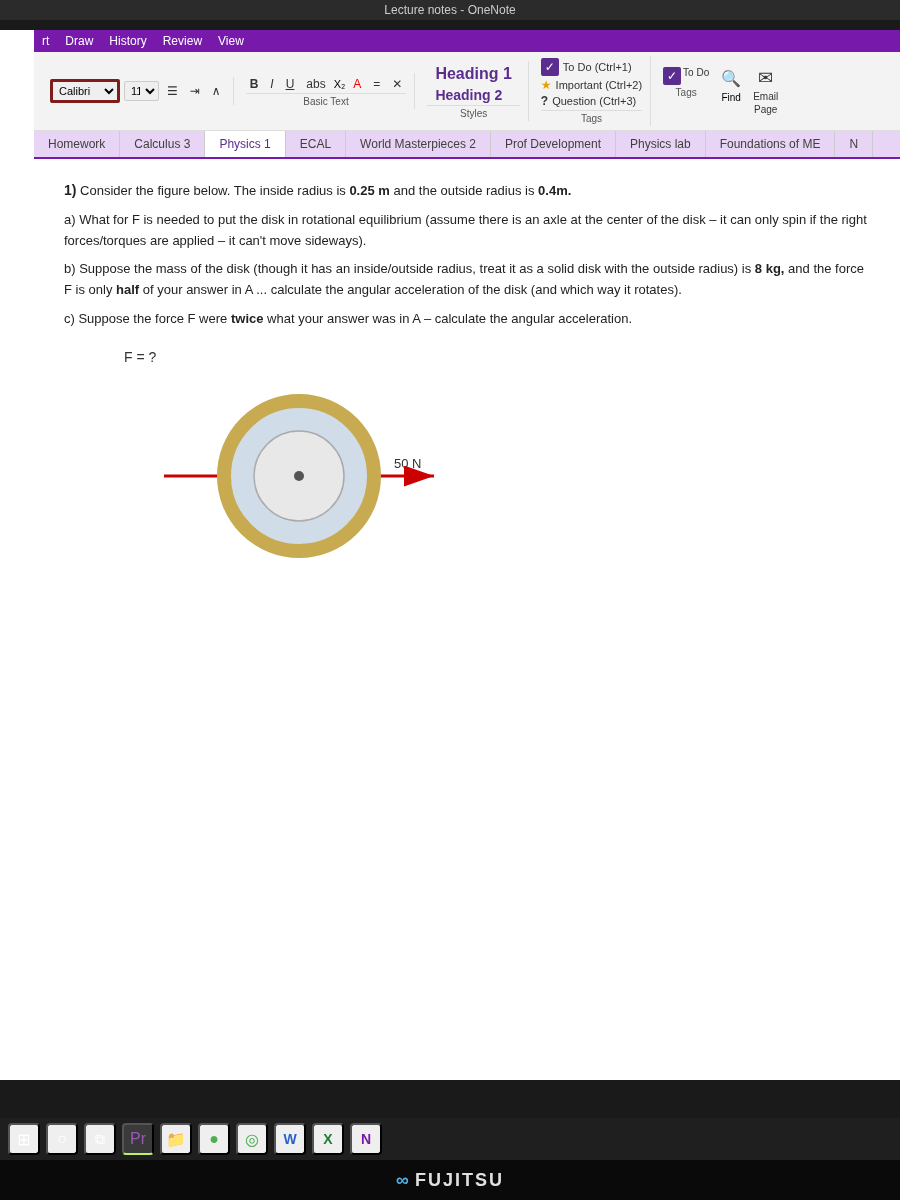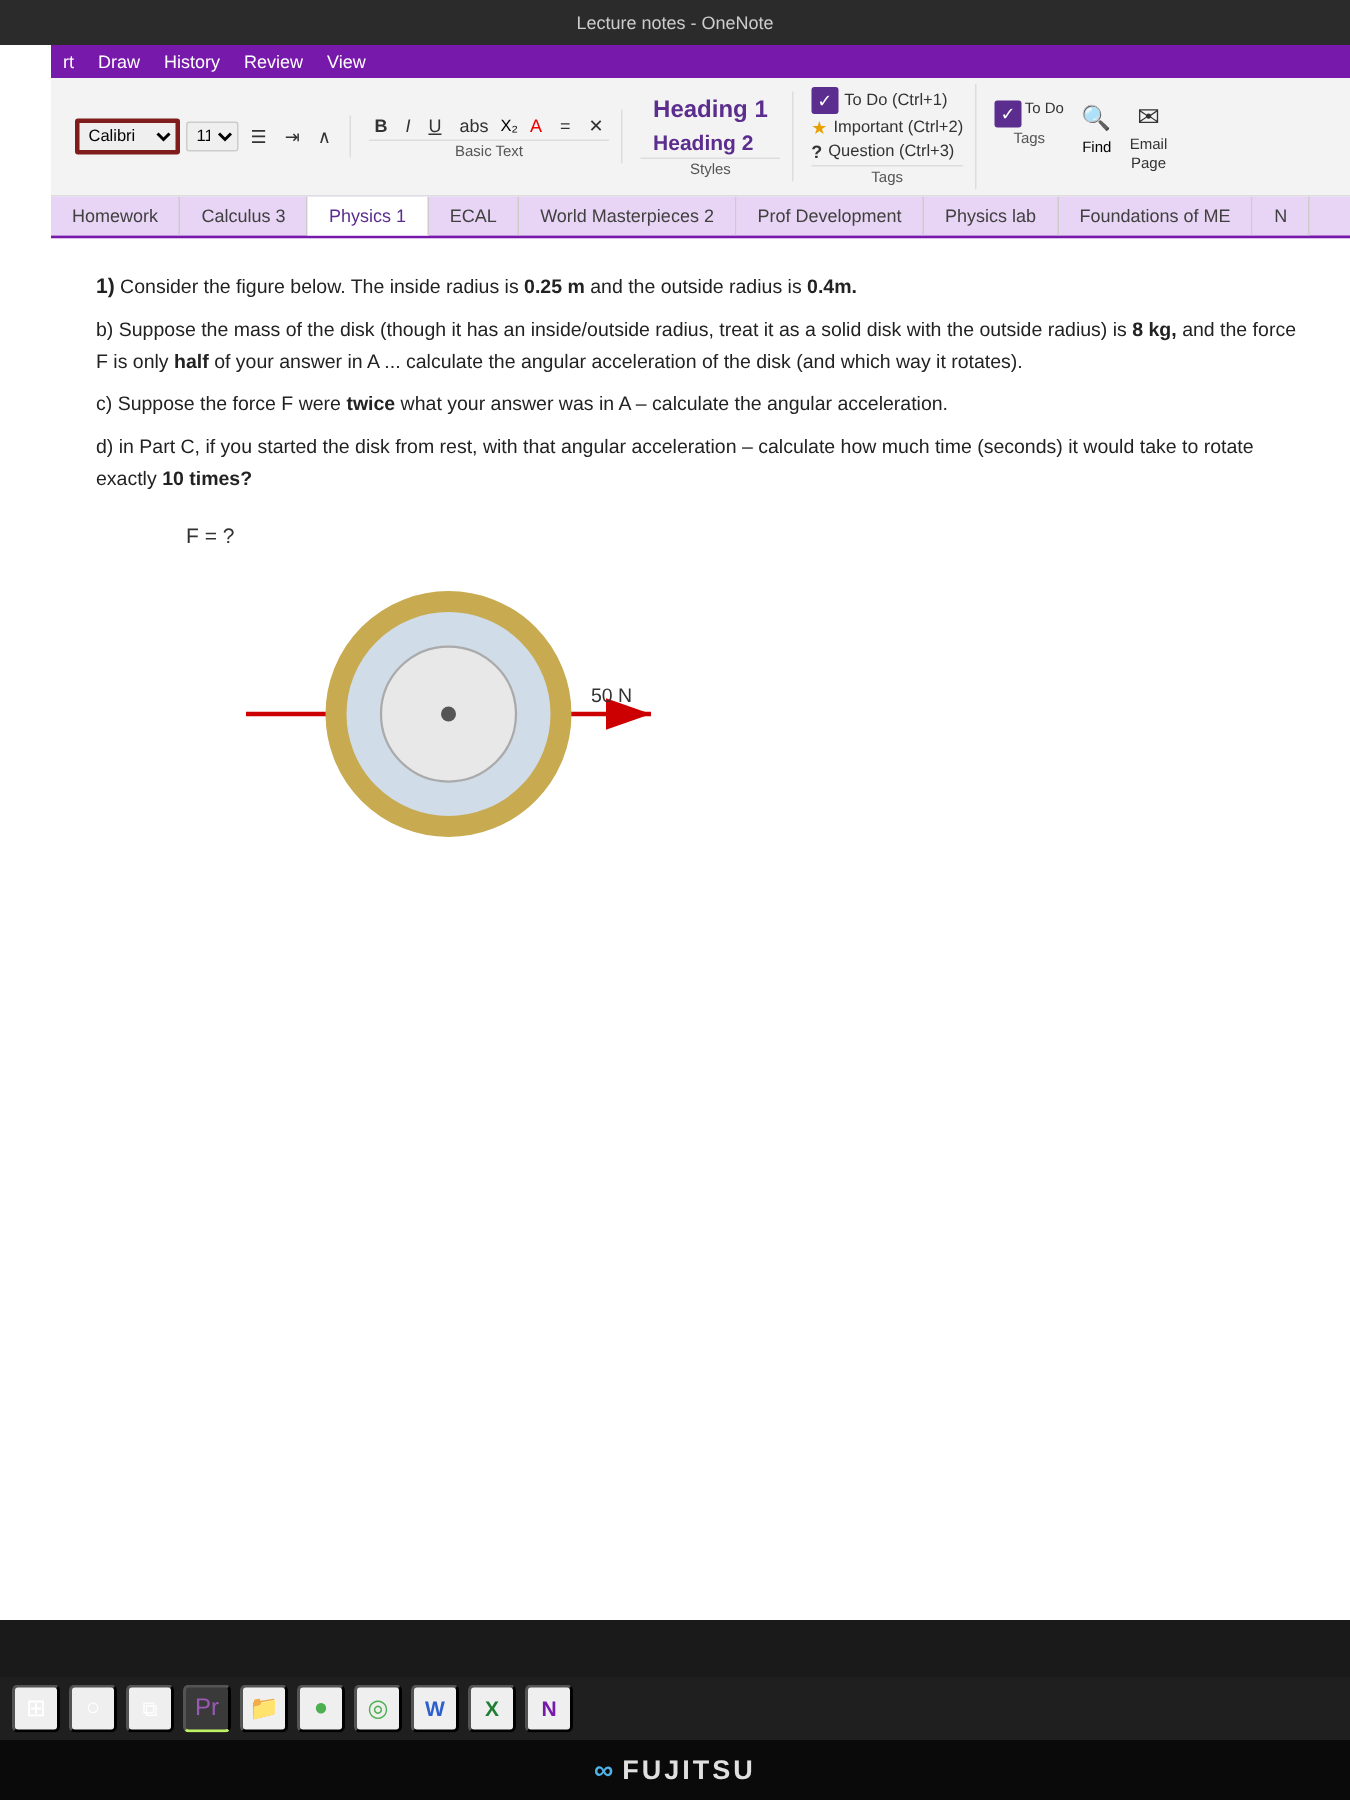--- a/index.html
+++ b/index.html
@@ -8,21 +8,21 @@
       font-family: 'Segoe UI', Arial, sans-serif;
       width: 900px;
       height: 1200px;
       overflow: hidden;
       position: relative;
     }
 
     
     .title-bar {
       background: #2b2b2b;
-      height: 30px;
+      height: 20px;
       display: flex;
       align-items: center;
       justify-content: center;
       color: #ccc;
       font-size: 12px;
     }
 
     
     .onenote-window {
       background: #fff;
@@ -438,36 +438,33 @@
     <div class="page-content">
 
       <div class="lecture-content">
         <p>
           <span class="problem-number">1)</span>
           <span>Consider the figure below. The inside radius is</span>
           <span class="bold-text">0.25 m</span>
           <span>and the outside radius is</span>
           <span class="bold-text">0.4m.</span>
         </p>
+        <p>a) What for F is needed to put the disk in rotational equilibrium (assume there is an axle at the center of the disk – it can only spin if the right forces/torques are applied – it can't move sideways).</p>
         <p>
           <span>b) Suppose the mass of the disk (though it has an inside/outside radius, treat it as a solid disk with the outside radius) is</span>
           <span class="bold-text">8 kg,</span>
           <span>and the force F is only</span>
           <span class="bold-text">half</span>
           <span>of your answer in A ... calculate the angular acceleration of the disk (and which way it rotates).</span>
         </p>
         <p>
           <span>c) Suppose the force F were</span>
           <span class="bold-text">twice</span>
           <span>what your answer was in A – calculate the angular acceleration.</span>
         </p>
-        <p>
-          <span>d) in Part C, if you started the disk from rest, with that angular acceleration – calculate how much time (seconds) it would take to rotate exactly</span>
-          <span class="bold-text">10 times?</span>
-        </p>
 
         <div class="diagram-container">
           <div style="display:flex; flex-direction:column; align-items:flex-start; margin-left:60px;">
             <div class="f-label">F = ?</div>
 
             <svg width="340" height="200">
 
               <defs>
                 <marker id="arrowLeft" markerWidth="10" markerHeight="7" refX="0" refY="3.5" orient="auto">
                   <polygon points="10 0, 0 3.5, 10 7" fill="#c00"></polygon>

